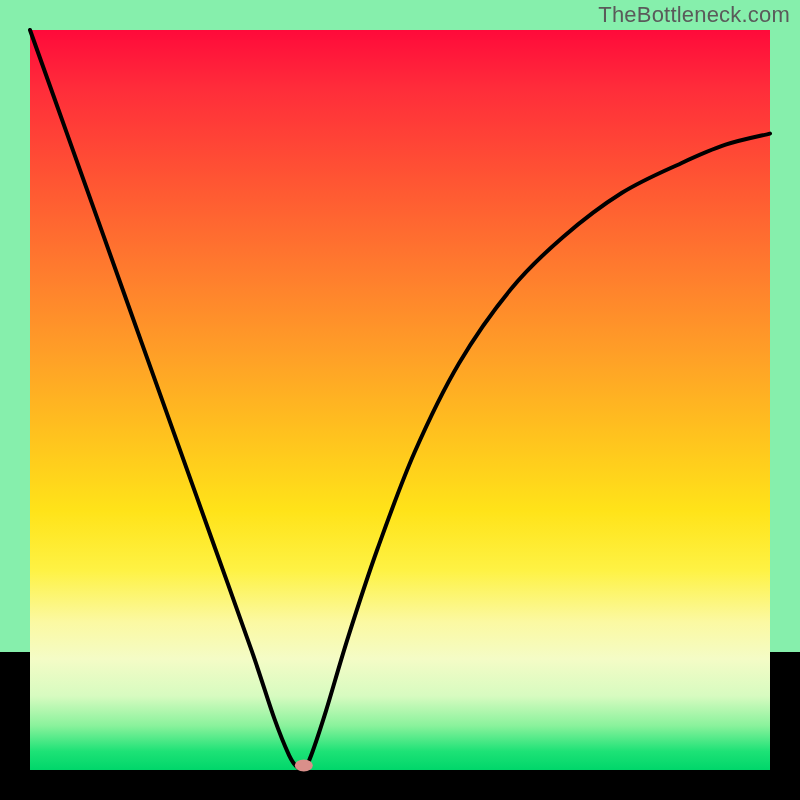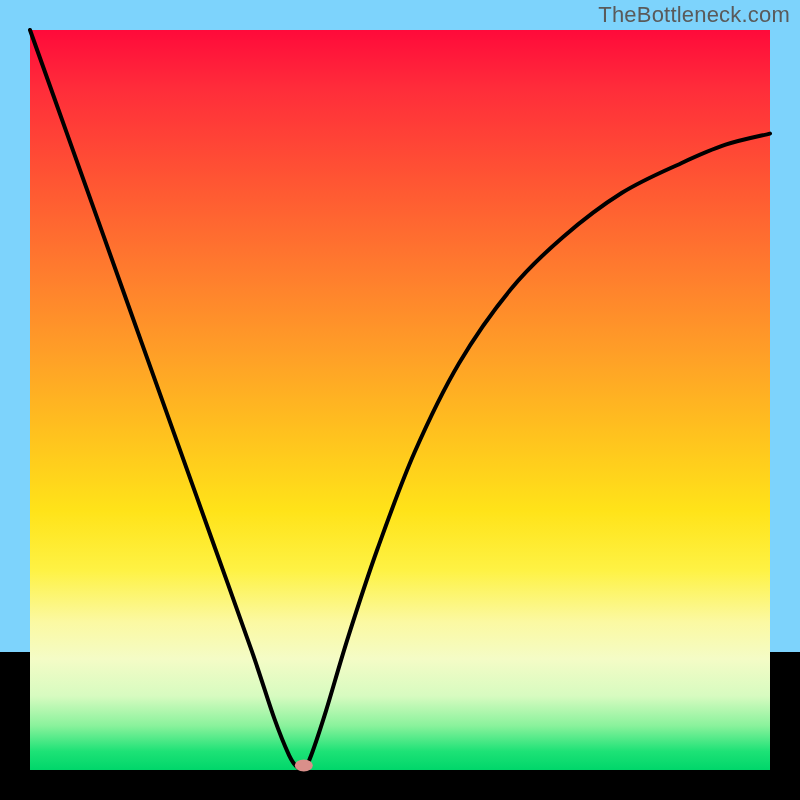--- a/index.html
+++ b/index.html
@@ -1,20 +1,20 @@
 <!DOCTYPE html>
 <html><head>
 <meta charset="utf-8">
 <style>
   * { margin: 0; padding: 0; box-sizing: border-box; }
   html, body { width: 800px; height: 800px; overflow: hidden; background: #000; }
   .frame {
     width: 800px;
     height: 652px;
-    background: #7dd3fc;
+    background: #86efac;
     position: relative;
   }
   .watermark {
     position: absolute;
     top: 2px;
     right: 10px;
     color: #5a5a5a;
     font-family: Arial, Helvetica, sans-serif;
     font-size: 22px;
     letter-spacing: 0.2px;

